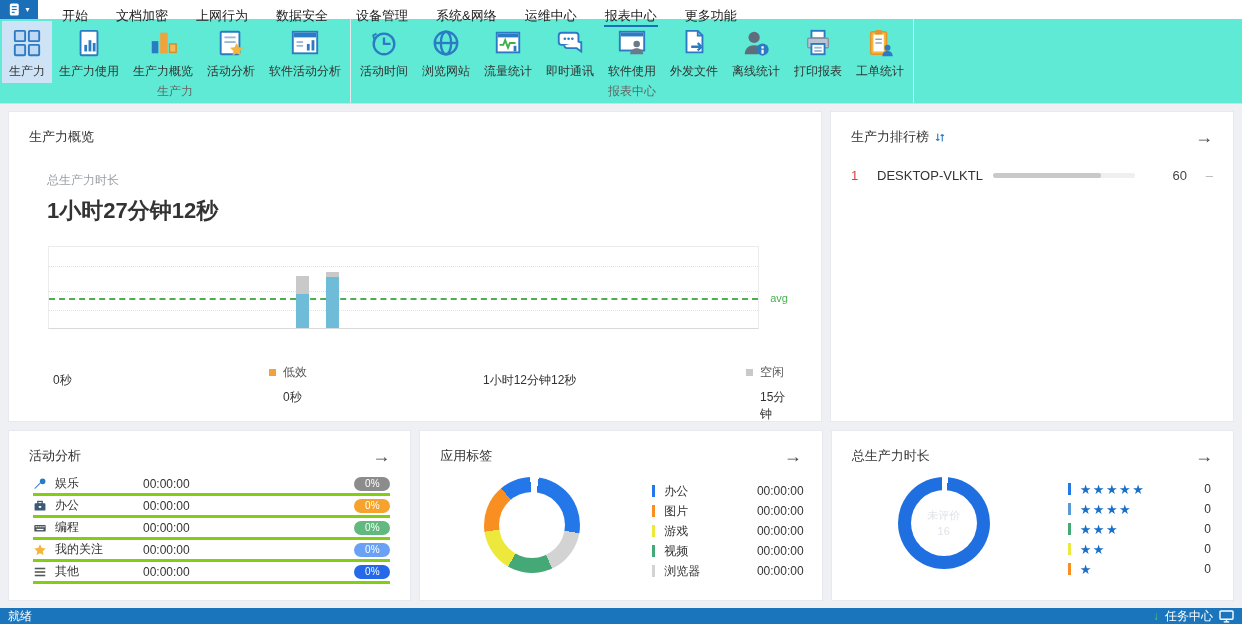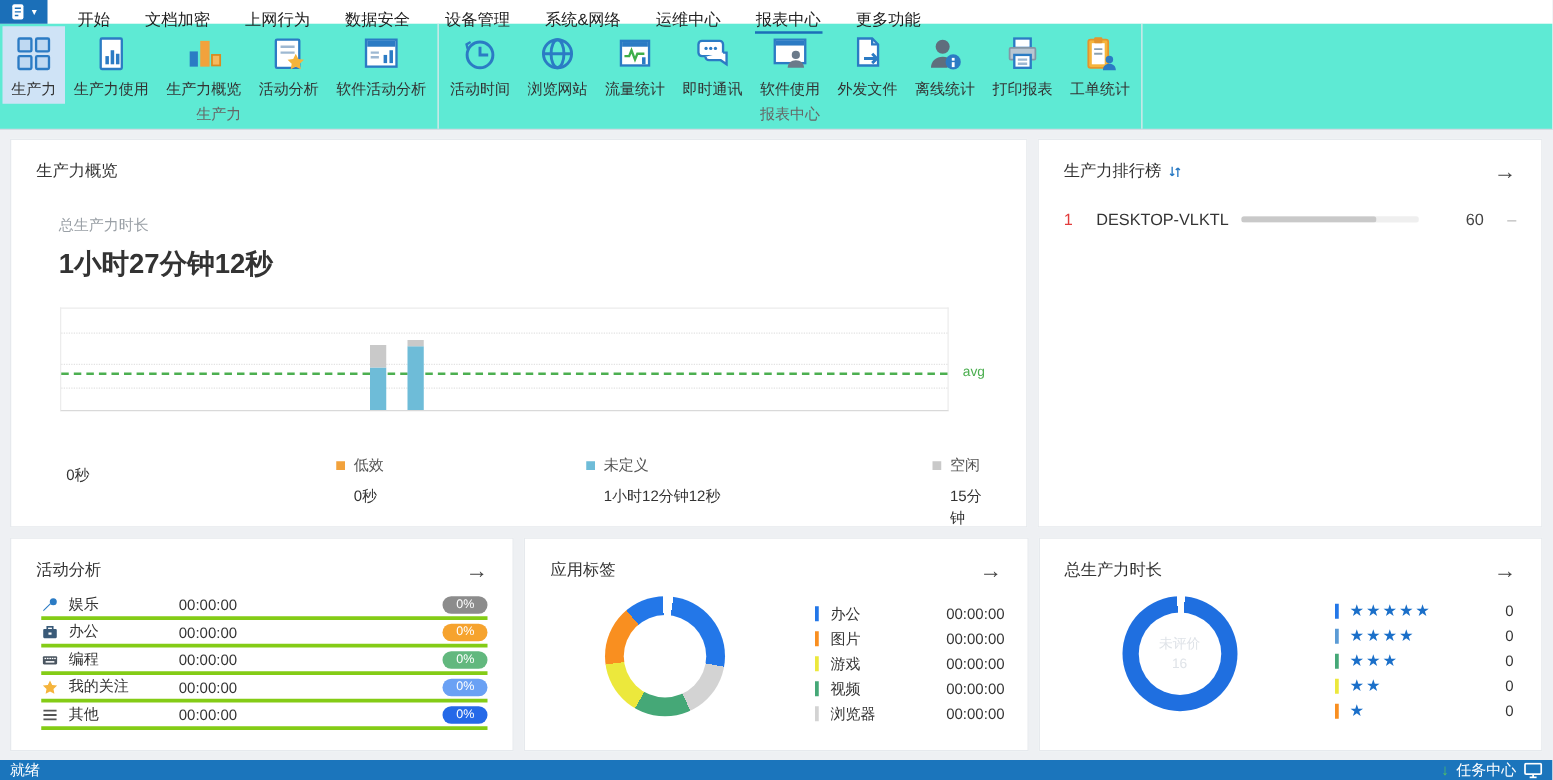--- a/index.html
+++ b/index.html
@@ -350,24 +350,20 @@
           <div class="leg-value">0秒</div>
         </div>
         <div class="leg-item">
           <div class="leg-top">
               <span class="leg-marker" style="background: rgb(242, 162, 60);"></span>
               <span>低效</span>
             </div>
           <div class="leg-value">0秒</div>
         </div>
         <div class="leg-item">
-          <div class="leg-top">
-              <span class="leg-marker" style="background: rgb(110, 188, 216);"></span>
-              <span>未定义</span>
-            </div>
           <div class="leg-value">1小时12分钟12秒</div>
         </div>
         <div class="leg-item">
           <div class="leg-top">
               <span class="leg-marker" style="background: rgb(201, 201, 201);"></span>
               <span>空闲</span>
             </div>
           <div class="leg-value">15分钟</div>
         </div>
       </div>

